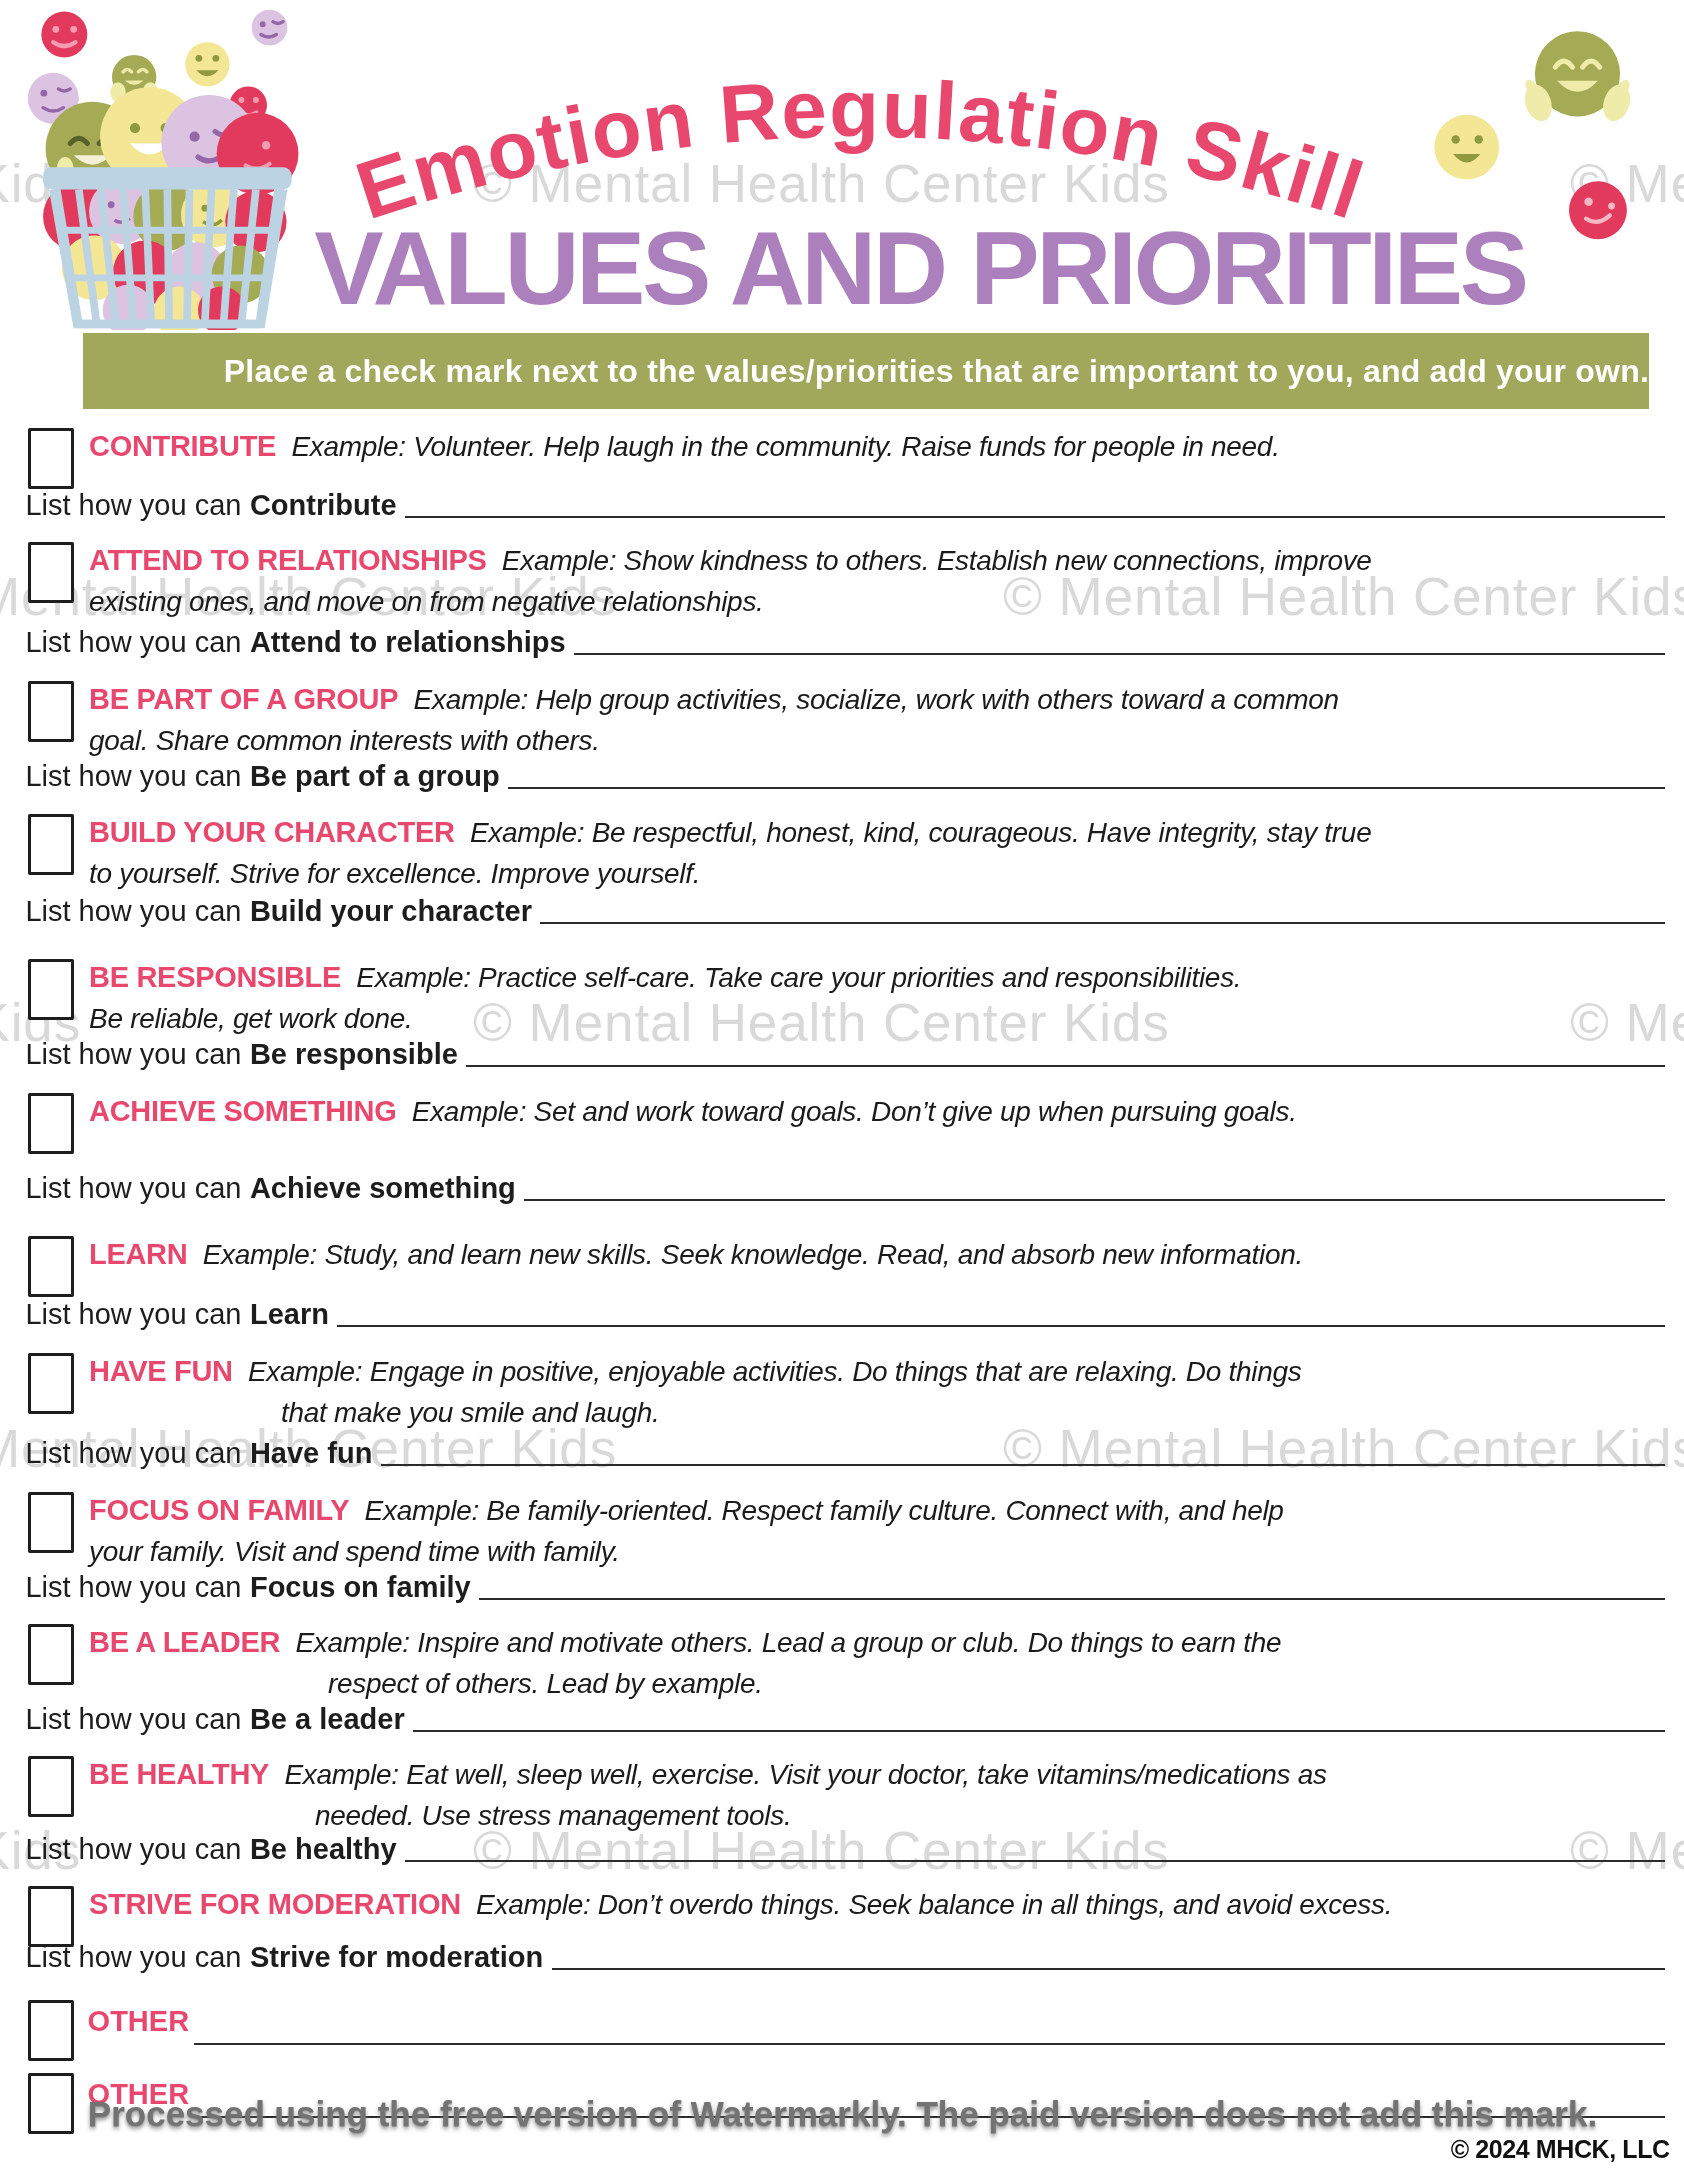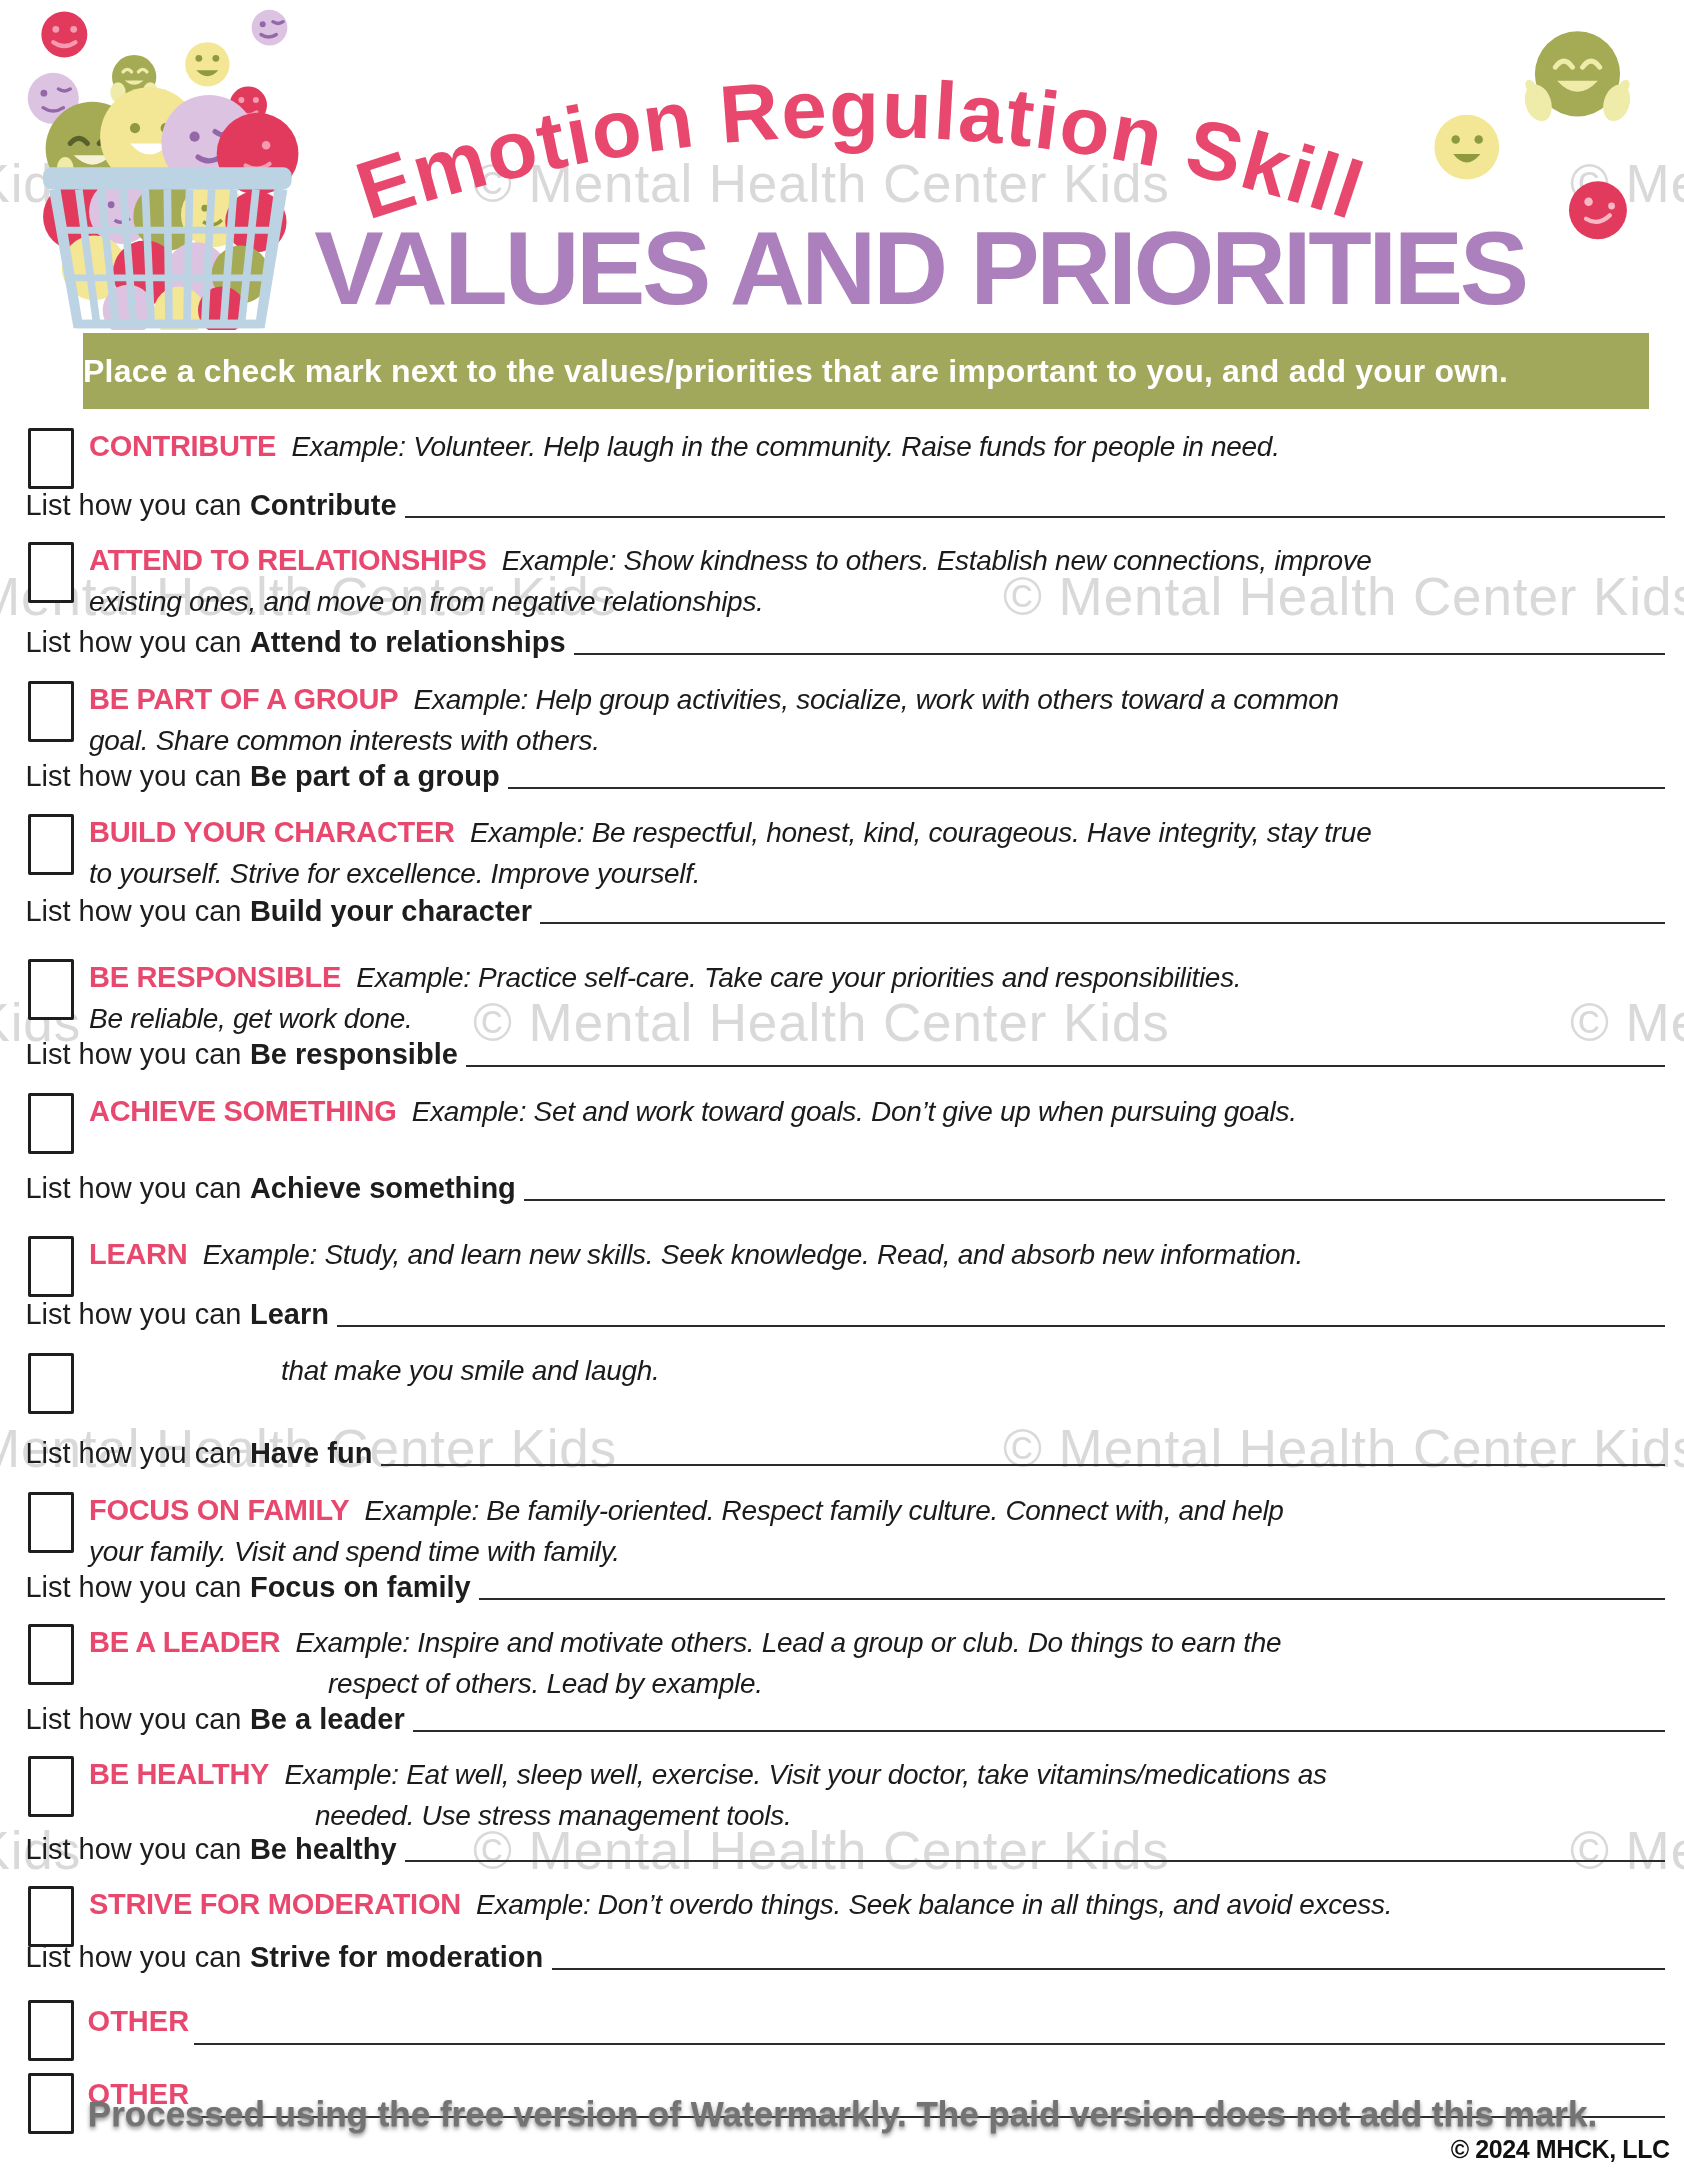--- a/index.html
+++ b/index.html
@@ -11,21 +11,21 @@
   .wm-note{position:absolute;z-index:10;left:50%;transform:translateX(-50%);top:2094px;
       font-size:35px;font-weight:700;color:#737373;white-space:nowrap;
       text-shadow:0 3.4px 4.3px rgba(125,125,125,0.85), 0 0.9px 0.9px rgba(110,110,110,0.6);}
   .mhck{position:absolute;z-index:10;right:15.3px;top:2135px;font-size:25px;font-weight:700;
       letter-spacing:-0.4px;color:#111;}
   .arc-svg{position:absolute;left:302px;top:36px;width:1116px;height:221px;z-index:2;}
   .big-title{position:absolute;left:179px;top:213px;width:1482px;text-align:center;z-index:2;
       font-size:104px;font-weight:800;letter-spacing:-3.4px;color:#ac80bc;line-height:111px;
       white-space:nowrap;}
   .banner{position:absolute;left:83px;top:333px;width:1566px;height:76px;background:#a1a85b;z-index:2;}
-  .banner span{display:block;text-align:left;line-height:76px;color:#ffffff;
+  .banner span{display:block;text-align:right;line-height:76px;color:#ffffff;
       font-size:32px;font-weight:700;letter-spacing:0.2px;}
   .basket-svg{position:absolute;left:8.5px;top:1.7px;width:315px;height:328px;z-index:2;}
   .tr-svg{position:absolute;left:1431px;top:21px;width:247px;height:226px;z-index:2;}
   
   .item{position:absolute;left:28px;right:19.6px;z-index:2;}
   .checkbox{position:absolute;left:0;top:0;width:46px;height:61px;border:3.4px solid #1e1e1e;
       background:#fff;border-radius:1.7px;box-sizing:border-box;}
   .itext{margin-left:61px;}
   .line1{line-height:37px;white-space:nowrap;}
   .vlabel{color:#e8486e;font-weight:700;font-size:29px;letter-spacing:-0.3px;margin-right:15.3px;}
@@ -275,20 +275,21 @@
     <div class="list-row" style="top:61px">
       <span class="lp">List how you can</span>
       <span class="lterm">Learn</span>
       <span class="write-line"></span>
     </div>
   </div>
 
   <div class="item" style="top:1353px">
     <span class="checkbox"></span>
     <div class="itext">
+      <div class="line1"><span class="vlabel">HAVE FUN</span><span class="example">Example: Engage in positive, enjoyable activities. Do things that are relaxing. Do things</span></div>
       <div class="line2 example" style="text-align:left;padding-left:192px;">that make you smile and laugh.</div>
     </div>
     <div class="list-row" style="top:83px">
       <span class="lp">List how you can</span>
       <span class="lterm">Have fun</span>
       <span class="write-line"></span>
     </div>
   </div>
 
   <div class="item" style="top:1492px">

